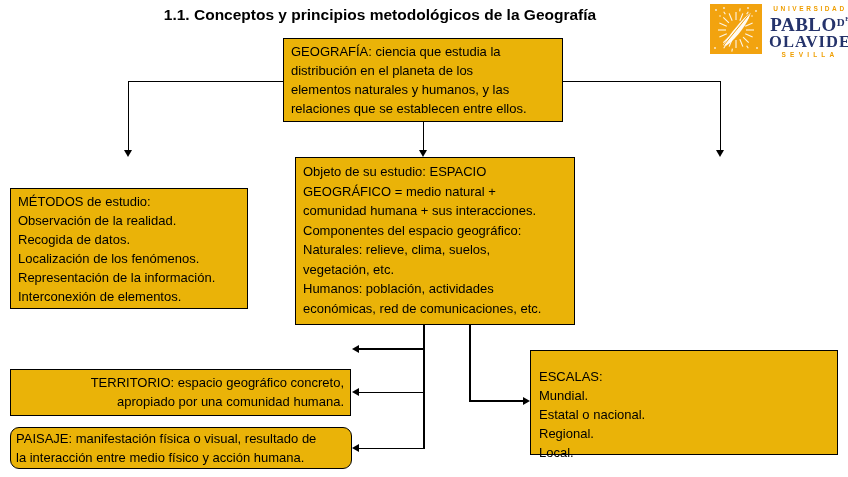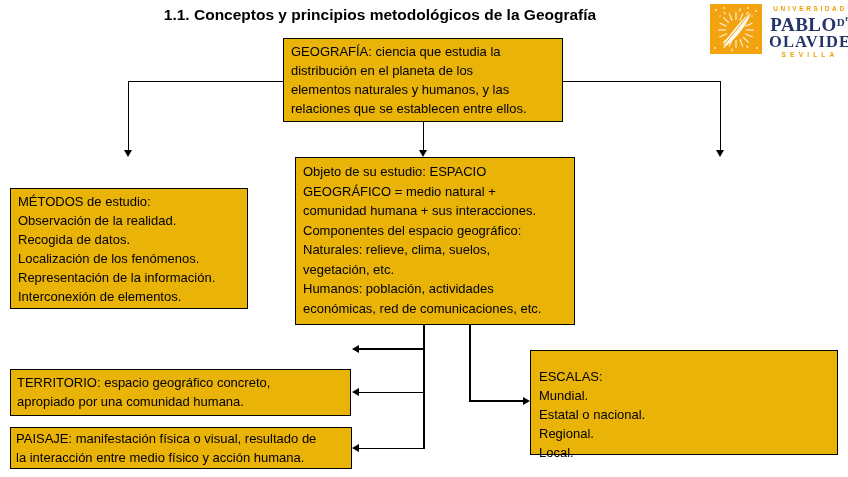--- a/index.html
+++ b/index.html
@@ -24,22 +24,22 @@
     background:#eab308;
     font-size:13px;line-height:19px;
     white-space:pre-line;
     padding:3px 7px;
   }
   .box-geografia   {left:283px;top:38px; width:280px;height:84px;}
   .box-metodos     {left:10px; top:172px;width:238px;height:121px;margin-top:16px;}
   .box-objeto      {left:283px;top:157px;width:280px;height:168px;padding:4px 7px;line-height:19.5px;margin-left:12px;}
   .box-herramientas{left:603px;top:157px;width:237px;height:121px;}
   .box-espacio     {left:10px; top:338px;width:341px;height:23px; padding:1px 6px;line-height:18px;}
-  .box-territorio  {left:10px; top:369px;width:341px;height:47px; padding:3px 6px;}
-  .box-paisaje     {left:10px; top:427px;width:342px;height:42px; padding:1px 5px;}
+  .box-territorio  {left:10px; top:369px;width:341px;height:47px; padding:3px 6px;text-align:right;}
+  .box-paisaje     {left:10px; top:427px;width:342px;height:42px; padding:1px 5px;border-radius:9px;}
   .box-escalas     {left:530px;top:350px;width:308px;height:105px;padding:16px 8px;}
   .hline,.vline{position:absolute;background:#000;}
   .hline{height:1.5px;}
   .vline{width:1.5px;}
   .arr{position:absolute;width:0;height:0;}
   .arr-down{border-left:4px solid transparent;border-right:4px solid transparent;border-top:7px solid #000;}
   .arr-left{border-top:4px solid transparent;border-bottom:4px solid transparent;border-right:7px solid #000;}
   .arr-right{border-top:4px solid transparent;border-bottom:4px solid transparent;border-left:7px solid #000;}
   .logo{
     position:absolute;left:710px;top:4px;

